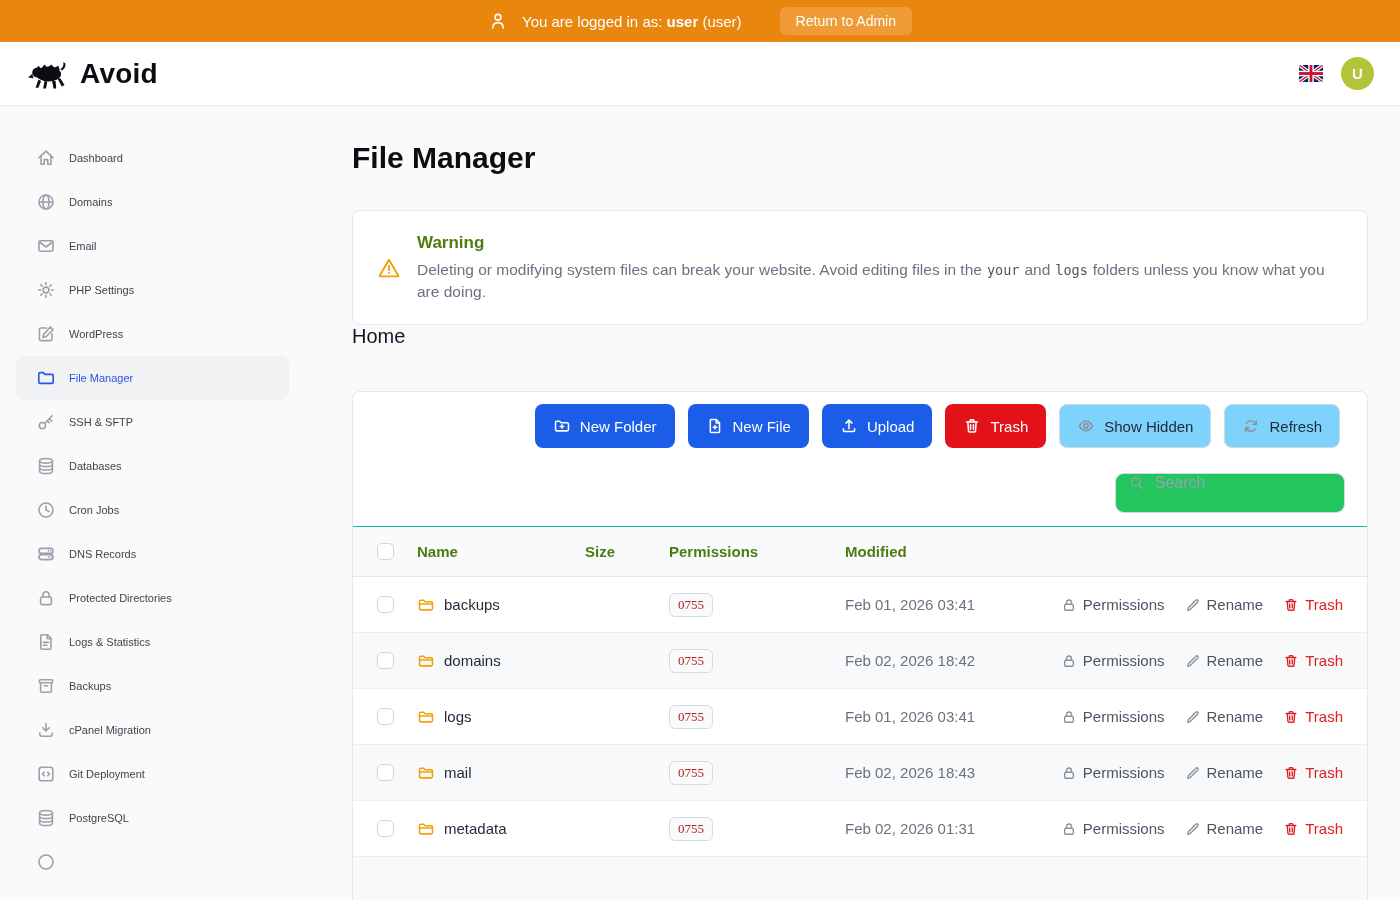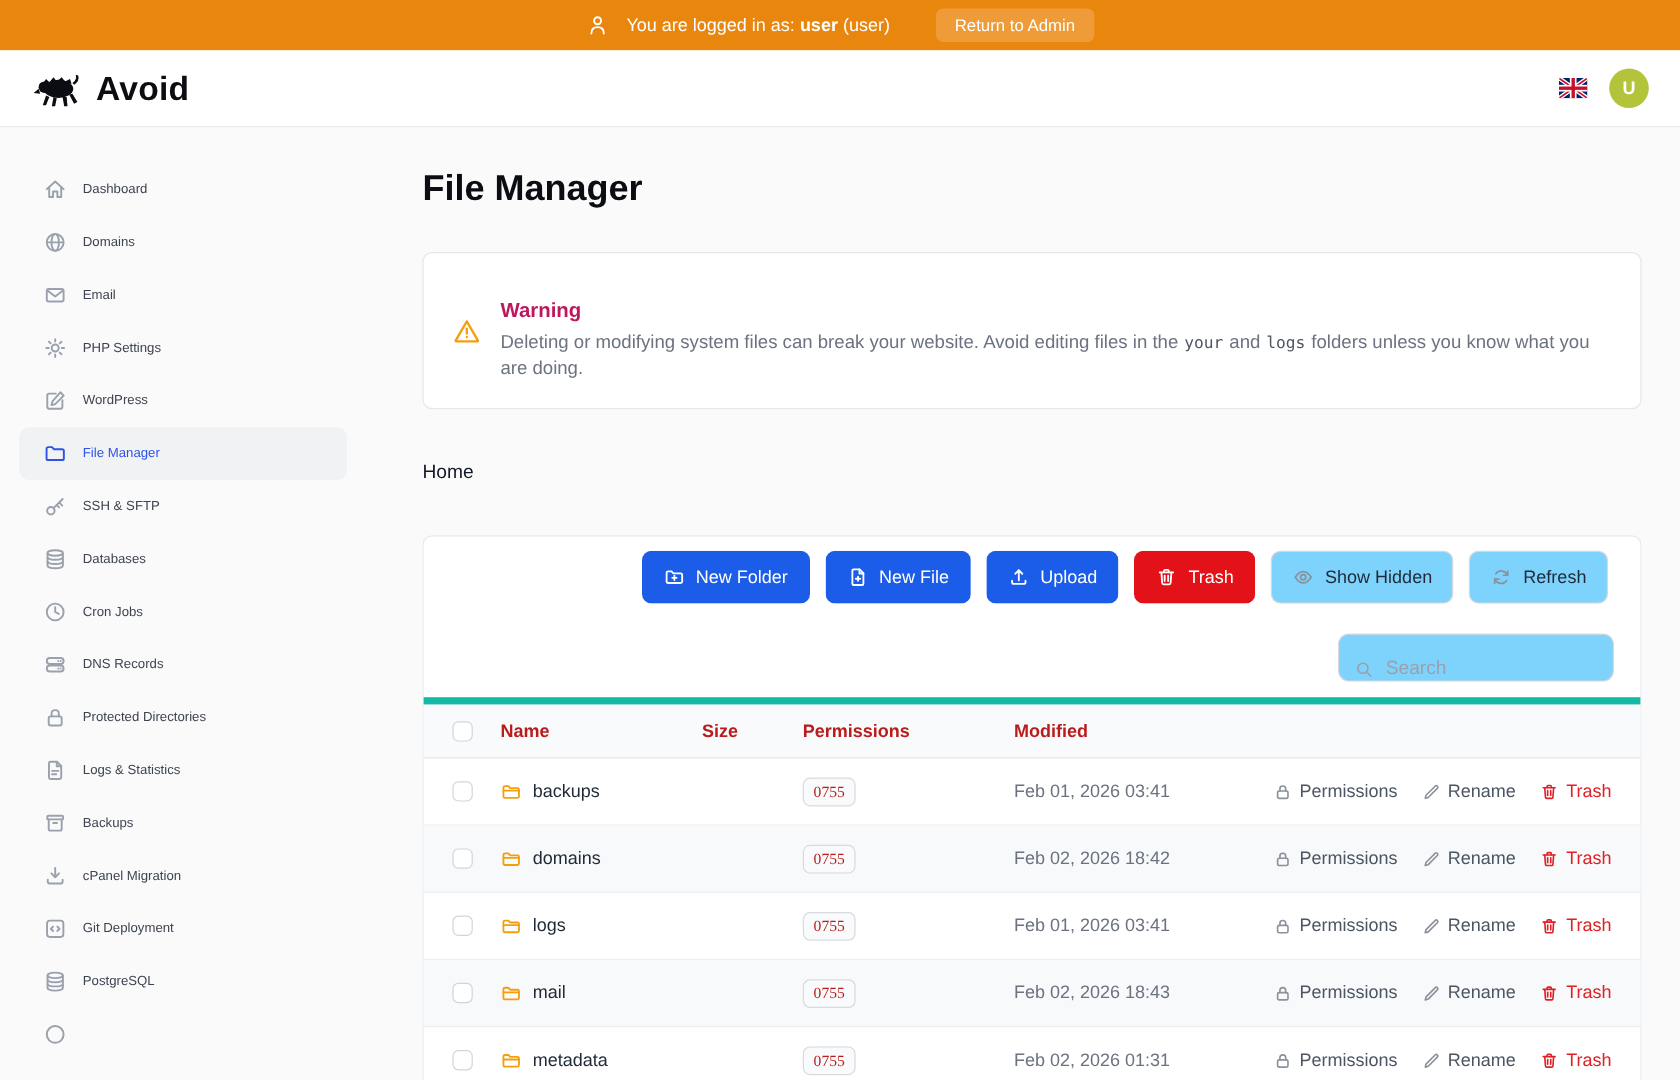--- a/index.html
+++ b/index.html
@@ -55,28 +55,28 @@
 
   .main { flex: 1; padding: 34px 32px 0 47px; }
   .page-title { font-size: 30px; line-height: 36px; font-weight: 800; color: #0b0d12; }
 
   
   .warning-card {
     margin-top: 34px; background: #fff; border: 1px solid #e5e7eb;
     border-radius: 8px; padding: 22px 24px; display: flex; gap: 16px;
   }
   .warning-card .warn-icn { width: 24px; height: 24px; color: #f59e0b; align-self: center; flex: 0 0 24px; }
-  .warning-title { font-size: 17px; font-weight: 700; color: #be185d; margin-bottom: 6px; margin-top: 16px; }
+  .warning-title { font-size: 17px; font-weight: 700; color: #4d7c0f; margin-bottom: 6px; }
   .warning-text { font-size: 15.5px; color: #6b7280; line-height: 21px; max-width: 940px; }
   .warning-text code {
     font-family: "DejaVu Sans Mono", monospace; font-size: 13.5px; color: #4b5563;
     padding: 0 5px;
   }
 
-  .breadcrumb { margin-top: 44px; font-size: 16px; color: #111827; }
+  .breadcrumb { font-size: 20px; color: #111827; }
   .breadcrumb span { cursor: pointer; }
 
   
   .fm-card {
     margin-top: 43px; background: #fff; border: 1px solid #e5e7eb;
     border-radius: 8px 8px 0 0; border-bottom: none;
   }
   .fm-toolbar { display: flex; justify-content: flex-end; gap: 13px; padding: 12px 27px 0 24px; }
   .btn {
     display: inline-flex; align-items: center; gap: 9px; height: 44px;
@@ -84,38 +84,38 @@
     font-family: inherit; border: 1px solid transparent; white-space: nowrap;
   }
   .btn .bicn { width: 18px; height: 18px; }
   .btn-blue { background: #1b5ce8; color: #fff; }
   .btn-red  { background: #e31118; color: #fff; }
   .btn-ghost { background: #7dd3fc; color: #1f2937; border-color: #d4d7dd; }
   .btn-ghost .bicn { color: #8b919c; }
 
   .fm-searchrow { display: flex; justify-content: flex-end; padding: 25px 22px 13px; }
   .search-box {
-    display: flex; align-items: flex-end; gap: 10px; width: 230px; height: 40px;
-    border: 1px solid #d4d7dd; border-radius: 9px; padding: 0 13px; background: #7dd3fc;
+    display: flex; align-items: flex-start; gap: 10px; width: 230px; height: 40px;
+    border: 1px solid #d4d7dd; border-radius: 9px; padding: 0 13px; background: #22c55e;
   }
   .search-box .sicn { width: 18px; height: 18px; color: #9aa1ad; }
   .search-box input {
     border: none; outline: none; width: 100%; font-size: 16px; color: #374151;
     font-family: inherit; background: transparent;
   }
   .search-box input::placeholder { color: #9aa1ad; }
 
   
   .trow {
     display: grid; grid-template-columns: 40px 168px 84px 176px 1fr auto;
     align-items: center; padding: 0 24px; height: 56px; border-bottom: 1px solid #eceef1;
   }
   .thead {
-    height: 51px; background: #f9fafb; border-top: 6px solid #14b8a6;
-    border-bottom: 1px solid #e5e7eb; font-weight: 700; font-size: 15px; color: #b91c1c;
+    height: 51px; background: #f9fafb; border-top: 1px solid #14b8a6;
+    border-bottom: 1px solid #e5e7eb; font-weight: 700; font-size: 15px; color: #4d7c0f;
   }
   .tbody .trow:nth-of-type(even) { background: #f8f9fa; }
   .checkbox {
     width: 17px; height: 17px; border: 1.5px solid #d1d5db; border-radius: 5px;
     background: #fff; cursor: pointer;
   }
   .cell-name { display: flex; align-items: center; gap: 9px; font-size: 15px; color: #1f2937; }
   .folder-icn { width: 18px; height: 18px; color: #f59e0b; flex: 0 0 18px; }
   .perm-badge {
     display: inline-block; font-family: Liberation Serif, serif; font-size: 13px;

